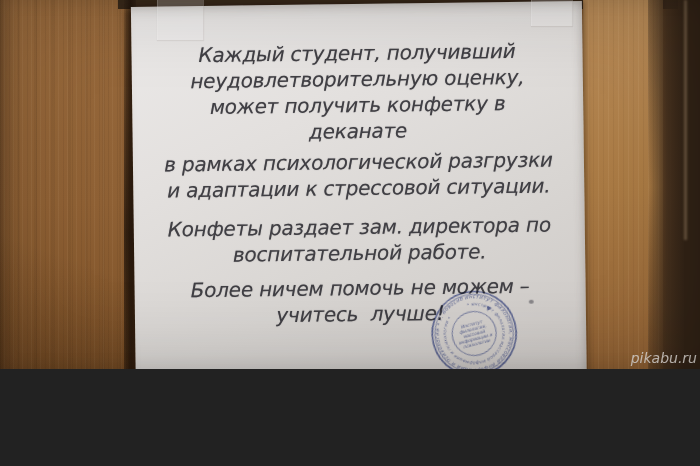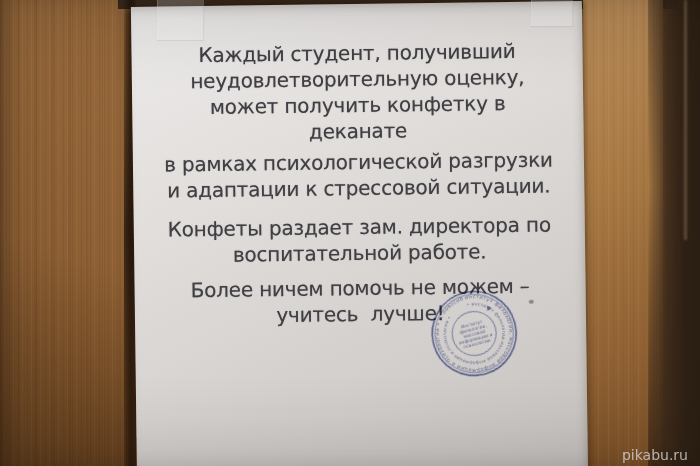--- a/index.html
+++ b/index.html
@@ -1,18 +1,19 @@
 <!DOCTYPE html>
 <html><head>
 <meta charset="utf-8">
 <style>
   html,body{margin:0;padding:0;background:#222;}
   .scene{
-    position:relative;width:700px;height:466px;overflow:hidden;
+    position:relative;width:700px;height:369px;overflow:hidden;
     font-family:"DejaVu Sans","Liberation Sans",sans-serif;
+    font-style:italic;
   }
   
   .wood-base{
     position:absolute;inset:0;
     background-color:#8f6237;
     background-image:
       repeating-linear-gradient(90deg, rgba(66,40,18,.10) 0 1px, rgba(0,0,0,0) 1px 4px, rgba(255,225,185,.06) 4px 5px, rgba(0,0,0,0) 5px 9px),
       repeating-linear-gradient(90deg, rgba(60,35,15,.08) 0 3px, rgba(0,0,0,0) 3px 17px),
       linear-gradient(180deg,#97693c 0%,#8e6034 55%,#7e5228 100%);
   }
@@ -74,21 +75,21 @@
     transform:rotate(-14deg);
   }
   
   .tape{position:absolute;background:rgba(250,250,252,.24);
         box-shadow:inset 1px 0 0 rgba(255,255,255,.18), inset -1px 0 0 rgba(140,130,120,.14),
                    0 1px 1px rgba(120,110,100,.12);}
   .tape-left{left:157px;top:0;width:47px;height:40px;}
   .tape-right{left:531px;top:0;width:42px;height:26px;}
   
   .watermark{
-    position:absolute;right:12px;bottom:3px;font-size:14px;line-height:16px;
+    position:absolute;right:3px;bottom:3px;font-size:14px;line-height:16px;
     color:rgba(226,221,216,.88);
   }
   .vignette{
     position:absolute;inset:0;pointer-events:none;
     box-shadow:inset 0 0 90px rgba(0,0,0,.20), inset 0 0 18px rgba(0,0,0,.10);
   }
 </style>
 </head>
 <body>
 

